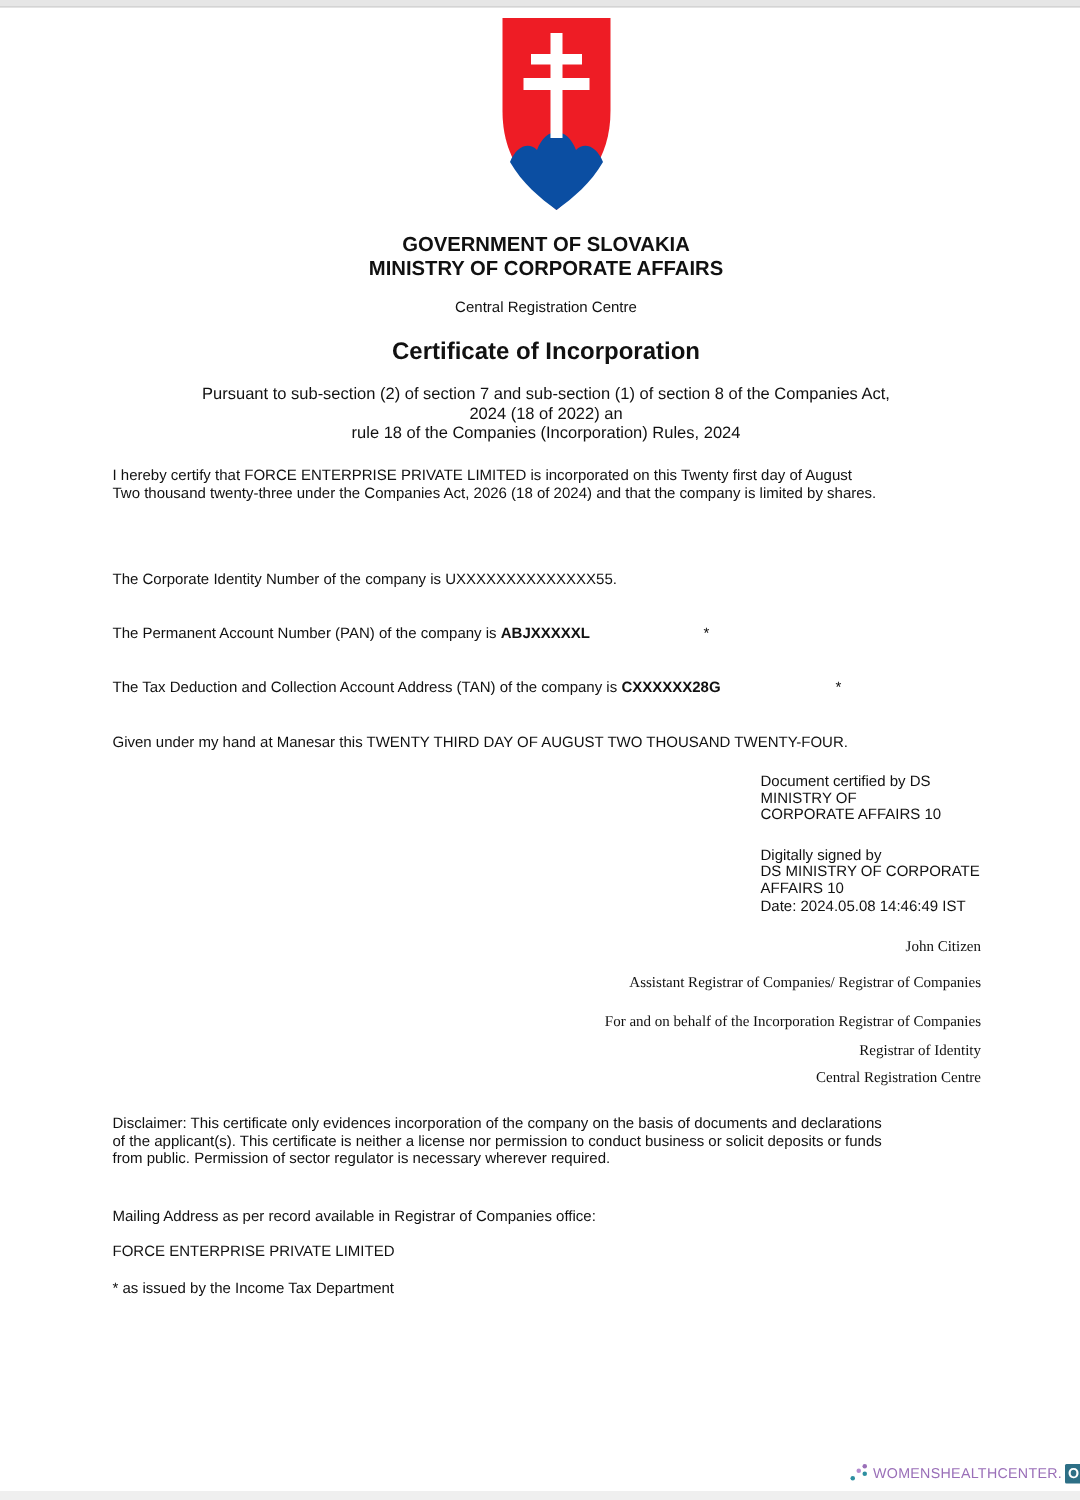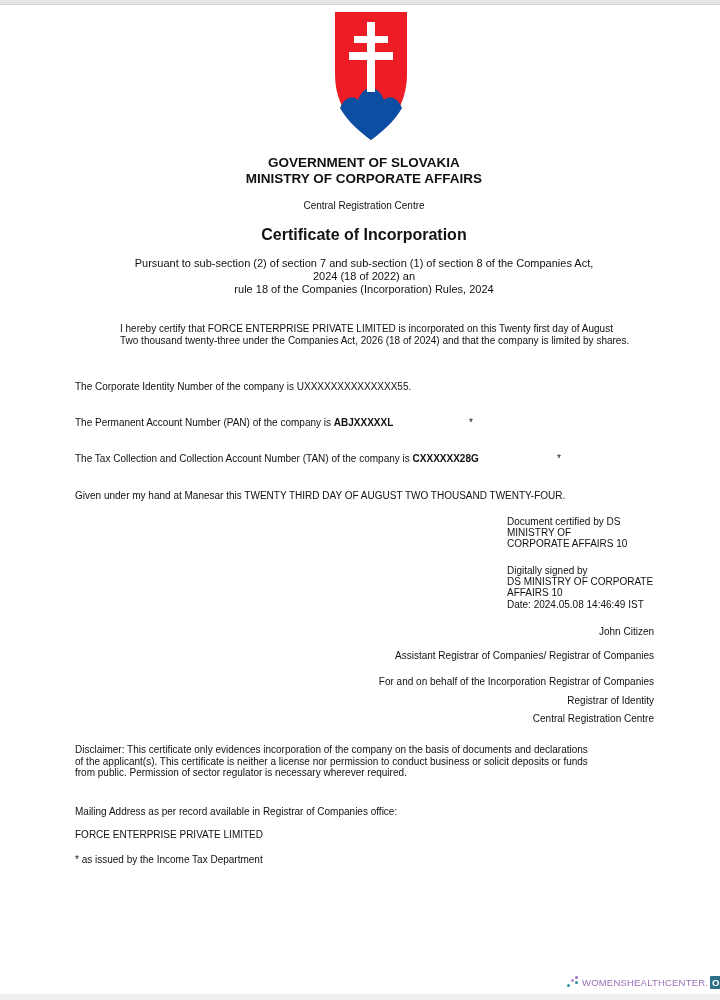--- a/index.html
+++ b/index.html
@@ -13,21 +13,21 @@
     .crest { position: absolute; left: 334px; top: 12px; width: 74px; height: 128px; }
     .abs { position: absolute; }
     .center { left: 0; width: 728px; text-align: center; }
     .h-gov { top: 155px; font-weight: bold; font-size: 13.5px; line-height: 16px; }
     .h-crc { top: 200px; font-size: 10px; }
     .h-title { top: 226px; font-weight: bold; font-size: 16px; }
     .pursuant { top: 257px; font-size: 11px; line-height: 13px; }
     .para { left: 75px; font-size: 10px; line-height: 11.5px; white-space: nowrap; }
     .b { font-weight: bold; }
     .sig { left: 487px; font-size: 10px; line-height: 11.2px; margin-left: 20px; }
-    .right { right: 66px; text-align: right; font-size: 10px; white-space: nowrap; }
+    .right { right: 66px; text-align: right; font-size: 10px; white-space: nowrap; font-family: Liberation Serif, serif; }
     .disc { left: 75px; width: 575px; font-size: 10px; line-height: 11.5px; }
     .wm { position: absolute; left: 566px; top: 974px; height: 16px; display: flex; align-items: center; font-size: 9.5px; color: #9a6fb8; letter-spacing: 0.2px; }
     .wm .dots { width: 14px; height: 14px; position: relative; margin-right: 2px; }
     .wm .dots span { position: absolute; width: 3px; height: 3px; border-radius: 50%; }
     .wm .org { background: #2d6f86; color: #fff; font-weight: bold; padding: 1px 2px; margin-left: 2px; border-radius: 1px; font-size: 9.5px; }
   </style>
 </head>
 <body>
 
 <div class="topbar"></div>
@@ -43,31 +43,31 @@
   <div>MINISTRY OF CORPORATE AFFAIRS</div>
 </div>
 <div class="abs center h-crc">Central Registration Centre</div>
 <div class="abs center h-title">Certificate of Incorporation</div>
 <div class="abs center pursuant">
   <div>Pursuant to sub-section (2) of section 7 and sub-section (1) of section 8 of the Companies Act,</div>
   <div>2024 (18 of 2022) an</div>
   <div>rule 18 of the Companies (Incorporation) Rules, 2024</div>
 </div>
 
-<div class="abs para" style="top:323px;margin-left:45px;">
+<div class="abs para" style="top:312px;">
   <div>I hereby certify that FORCE ENTERPRISE PRIVATE LIMITED is incorporated on this Twenty first day of August</div>
   <div>Two thousand twenty-three under the Companies Act, 2026 (18 of 2024) and that the company is limited by shares.</div>
 </div>
 <div class="abs para" style="top:381px;">The Corporate Identity Number of the company is UXXXXXXXXXXXXXX55.</div>
 <div class="abs para" style="top:417px;">
   <span>The Permanent Account Number (PAN) of the company is </span><span class="b">ABJXXXXXL</span>
   <span style="position:absolute; left:394px;">*</span>
 </div>
 <div class="abs para" style="top:453px;">
-  <span>The Tax Collection and Collection Account Number (TAN) of the company is </span><span class="b">CXXXXXX28G</span>
+  <span>The Tax Deduction and Collection Account Address (TAN) of the company is </span><span class="b">CXXXXXX28G</span>
   <span style="position:absolute; left:482px;">*</span>
 </div>
 <div class="abs para" style="top:490px;">Given under my hand at Manesar this TWENTY THIRD DAY OF AUGUST TWO THOUSAND TWENTY-FOUR.</div>
 
 <div class="abs sig" style="top:516px;">
   <div>Document certified by DS</div>
   <div>MINISTRY OF</div>
   <div>CORPORATE AFFAIRS 10</div>
 </div>
 <div class="abs sig" style="top:565px;">

